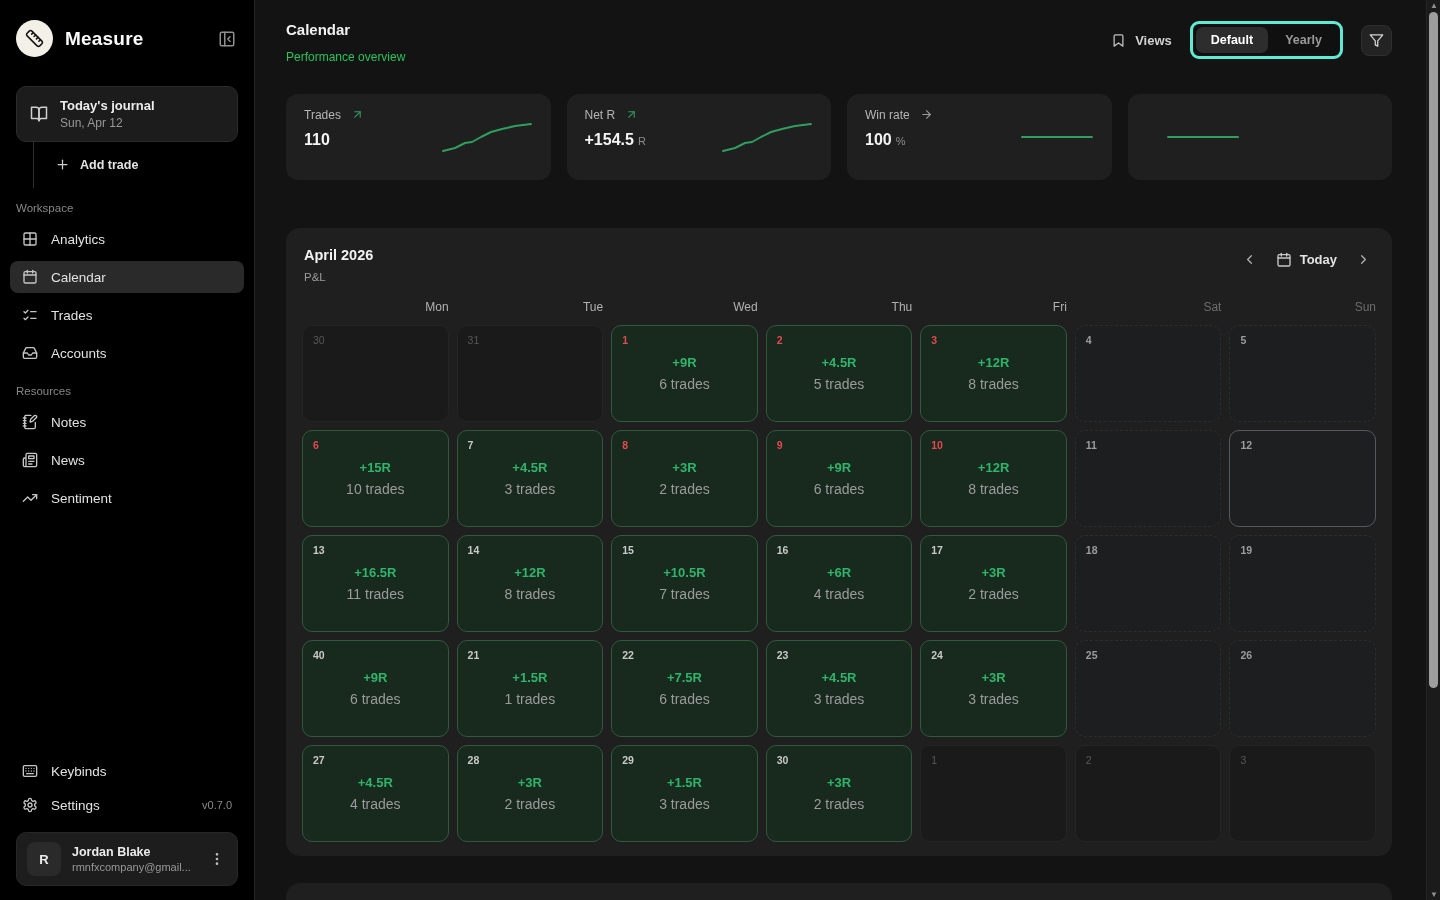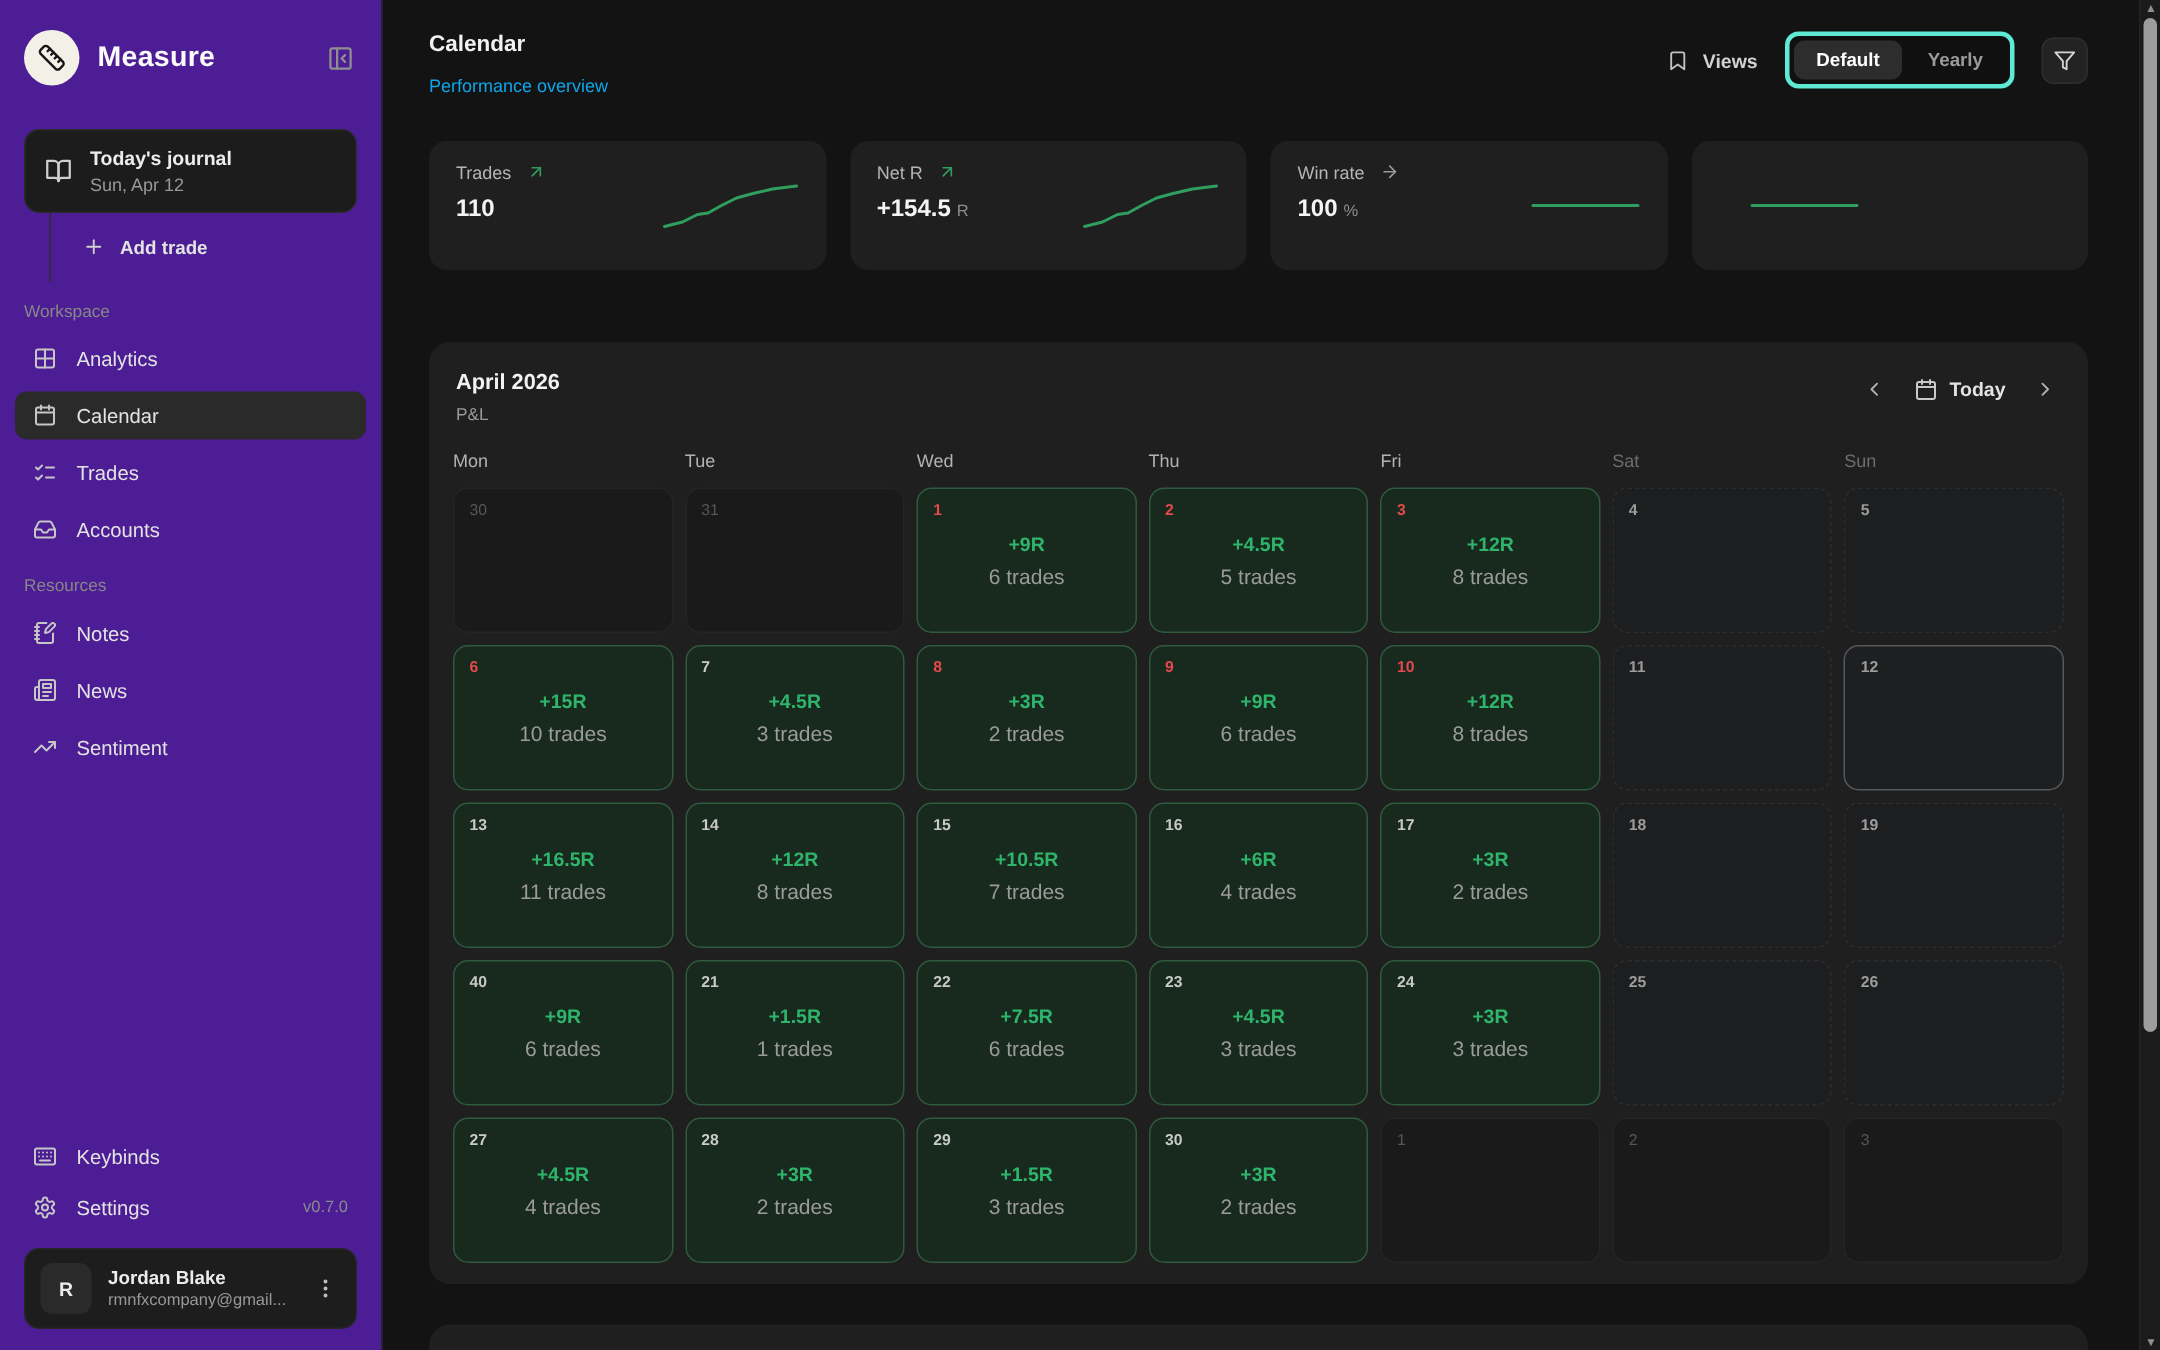--- a/index.html
+++ b/index.html
@@ -8,21 +8,21 @@
     background:#131313;
     font-family:"Liberation Sans", sans-serif;
     color:#e6e6e6;
     display:flex;
   }
   svg { display:block; }
 
   
   .sidebar {
     width:255px; min-width:255px; height:900px;
-    background:#4c1d95; border-right:1px solid #252525;
+    background:#000000; border-right:1px solid #252525;
     display:flex; flex-direction:column;
   }
   .side-top { padding:20px 16px 0 16px; }
   .brand-row { display:flex; align-items:center; gap:12px; }
   .logo-circle {
     width:37px; height:37px; border-radius:50%;
     background:#f3f0e7; display:flex; align-items:center; justify-content:center;
     color:#161616;
   }
   .brand-name { flex:1; font-size:19px; font-weight:700; color:#fafafa; letter-spacing:.2px; }
@@ -76,21 +76,21 @@
   .user-meta { flex:1; min-width:0; }
   .user-name { font-size:12.5px; font-weight:600; color:#ececec; }
   .user-email { font-size:11px; color:#989898; margin-top:2px; white-space:nowrap; overflow:hidden; }
   .dots-btn { color:#bdbdbd; padding:2px; cursor:pointer; }
 
   
   .main { flex:1; min-width:0; padding:0 34px 0 31px; overflow:hidden; }
 
   .main-header { padding-top:21px; display:flex; justify-content:space-between; align-items:flex-start; }
   .page-title { font-size:15px; font-weight:700; color:#f2f2f2; }
-  .page-subtitle { font-size:12px; color:#0ea5e9; margin-top:12px; }
+  .page-subtitle { font-size:12px; color:#22c55e; margin-top:12px; }
 
   .header-controls { display:flex; align-items:center; gap:18px; }
   .views-btn { display:flex; align-items:center; gap:9px; color:#d2d2d2; font-size:13px; font-weight:600; cursor:pointer; }
   .views-btn .nav-ic { color:#c2c2c2; }
   .view-toggle {
     display:flex; align-items:center; background:#101010;
     border:3px solid #5eead4; border-radius:9px; padding:3px; gap:2px;
   }
   .toggle-seg { padding:6px 15px; border-radius:7px; font-size:12.5px; color:#9a9a9a; font-weight:600; cursor:pointer; }
   .toggle-seg.active { background:#2d2d2d; color:#fff; font-weight:700; }
@@ -121,21 +121,21 @@
   .cal-header { display:flex; justify-content:space-between; align-items:flex-start; padding:0 2px; }
   .cal-month { font-size:14.5px; font-weight:700; color:#f2f2f2; }
   .cal-mode { font-size:11.5px; color:#9a9a9a; margin-top:8px; }
   .cal-nav { display:flex; align-items:center; gap:16px; margin-top:2px; }
   .cal-chev { color:#b2b2b2; cursor:pointer; padding:3px; }
   .today-btn { display:flex; align-items:center; gap:8px; cursor:pointer; color:#e3e3e3; }
   .today-btn .nav-ic { color:#c9c9c9; }
   .today-label { font-size:13px; font-weight:700; }
 
   .dow-row { margin-top:17px; display:grid; grid-template-columns:repeat(7,1fr); gap:8px; }
-  .dow { text-align:left; font-size:12px; color:#b2b2b2; }
+  .dow { text-align:right; font-size:12px; color:#b2b2b2; }
   .dow.dim { color:#6c6c6c; }
 
   .cal-grid { margin-top:11px; display:grid; grid-template-columns:repeat(7,1fr); grid-auto-rows:97px; gap:8px; }
   .cell { position:relative; border-radius:10px; background:#1c1c1c; cursor:pointer;
           display:flex; flex-direction:column; align-items:center; justify-content:center; }
   .daynum { position:absolute; top:8px; left:10px; font-size:10.5px; font-weight:600; color:#c9c9c9; }
   .daynum.red { color:#e5484d; }
   .cell.outside { background:#1a1a1a; border:1px solid #242424; }
   .cell.outside .daynum { color:#575757; font-weight:400; }
   .cell.empty { background:#1d1e1f; border:1px dashed #2d2d2d; }

